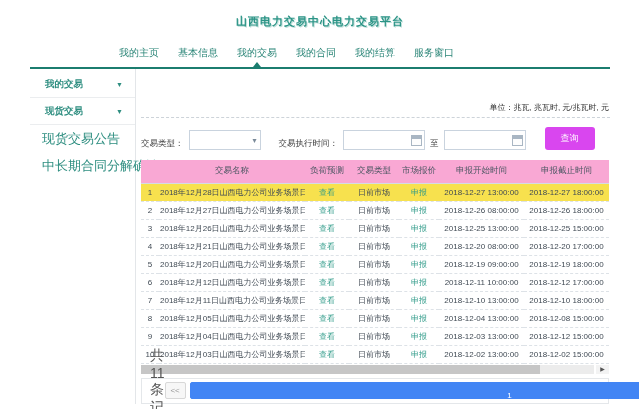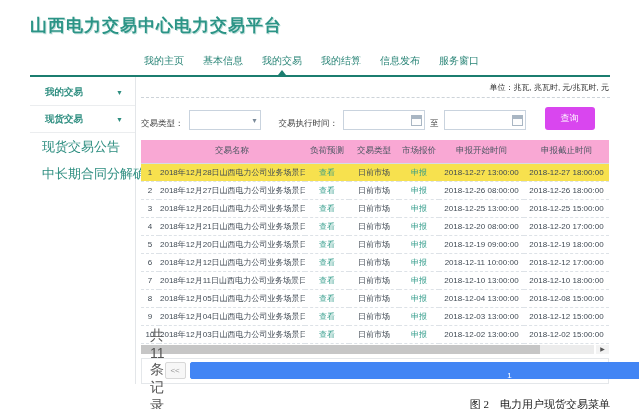--- a/index.html
+++ b/index.html
@@ -1,38 +1,38 @@
 <!DOCTYPE html>
 <html><head>
 <meta charset="utf-8">
 <style>
   * { box-sizing: border-box; margin: 0; padding: 0; }
   body { font-family: "Liberation Sans", "DejaVu Sans", sans-serif; background:#fff; }
   .page { width:639px; height:409px; background:#fff; padding:8px 29px 0 30px; overflow:hidden; position:relative; }
 
-  .site-title { font-size:17px; font-weight:bold; color:#2b9486; letter-spacing:1px;
-    text-shadow:1px 1px 0 rgba(43,148,134,0.30); margin-top:6px; }
+  .site-title { font-size:11px; font-weight:bold; color:#2b9486; letter-spacing:1px;
+    text-shadow:1px 1px 0 rgba(43,148,134,0.30); margin-top:6px;text-align:center; }
 
   .topnav { border-bottom:2px solid #1b7d6f; margin-top:14px; }
-  .nav-items { display:flex; gap:15px; margin-left:112px; }
+  .nav-items { display:flex; gap:15px; margin-left:87px; }
   .nav-item { position:relative; font-size:10px; color:#2a8577; padding:3px 2px 7px; cursor:pointer; white-space:nowrap; }
   .nav-item.active::after { content:""; position:absolute; left:50%; transform:translateX(-50%);
     bottom:0; width:0; height:0; border-left:4px solid transparent; border-right:4px solid transparent;
     border-bottom:5px solid #1b7d6f; }
 
   .app { display:flex; align-items:stretch; }
   .sidebar { width:106px; border-right:1px solid #e3e6e9; padding-top:2px; }
   .side-group { display:flex; align-items:center; justify-content:space-between;
     height:27px; padding:0 12px 0 15px; border-bottom:1px solid #ebedef;
     font-size:9.5px; font-weight:bold; color:#2e8e80; cursor:pointer; }
   .side-group .caret { font-size:7px; color:#2e8e80; }
   .side-sub-item { height:27px; line-height:27px; padding-left:12px; font-size:13px; color:#2e8e80; cursor:pointer; white-space:nowrap; }
 
   .main { flex:1; padding:0 0 0 5px; }
-  .units { text-align:right; font-size:8px; color:#333; padding:5px 1px 4px 0; }
+  .units { text-align:right; font-size:8px; color:#333; padding:5px 1px 4px 0;margin-top:28px; }
   .dashed { border-top:1px dashed #cdd3d9; }
 
   .filterbar { display:flex; align-items:flex-end; gap:5px; margin:9px 0 10px; font-size:8.5px; color:#444; }
   .select { width:72px; height:20px; border:1px solid #c9d3de; background:#fff; display:flex;
     align-items:center; justify-content:flex-end; padding-right:3px; cursor:pointer; }
   .select .chev { color:#7a8a99; font-size:8px; }
   .lbl2 { margin-left:13px; }
   .dateinput { width:82px; height:20px; border:1px solid #c9d3de; background:#fff; display:flex;
     align-items:center; justify-content:flex-end; padding-right:2px; cursor:text; }
   .cal { width:11px; height:11px; border:1px solid #a9b6c3; background:linear-gradient(#a9b6c3 0 3px, #fdfdfd 3px); }
@@ -81,24 +81,24 @@
     <div class="nav-item">
         <span>我的主页</span>
       </div>
         <div class="nav-item">
         <span>基本信息</span>
       </div>
         <div class="nav-item active">
         <span>我的交易</span>
       </div>
         <div class="nav-item">
+        <span>我的合同</span>
+      </div>
+        <div class="nav-item">
         <span>我的结算</span>
-      </div>
-        <div class="nav-item">
-        <span>信息发布</span>
       </div>
         <div class="nav-item">
         <span>服务窗口</span>
       </div>
       </div>
   </div>
 
   <div class="app">
 
     <aside class="sidebar">

